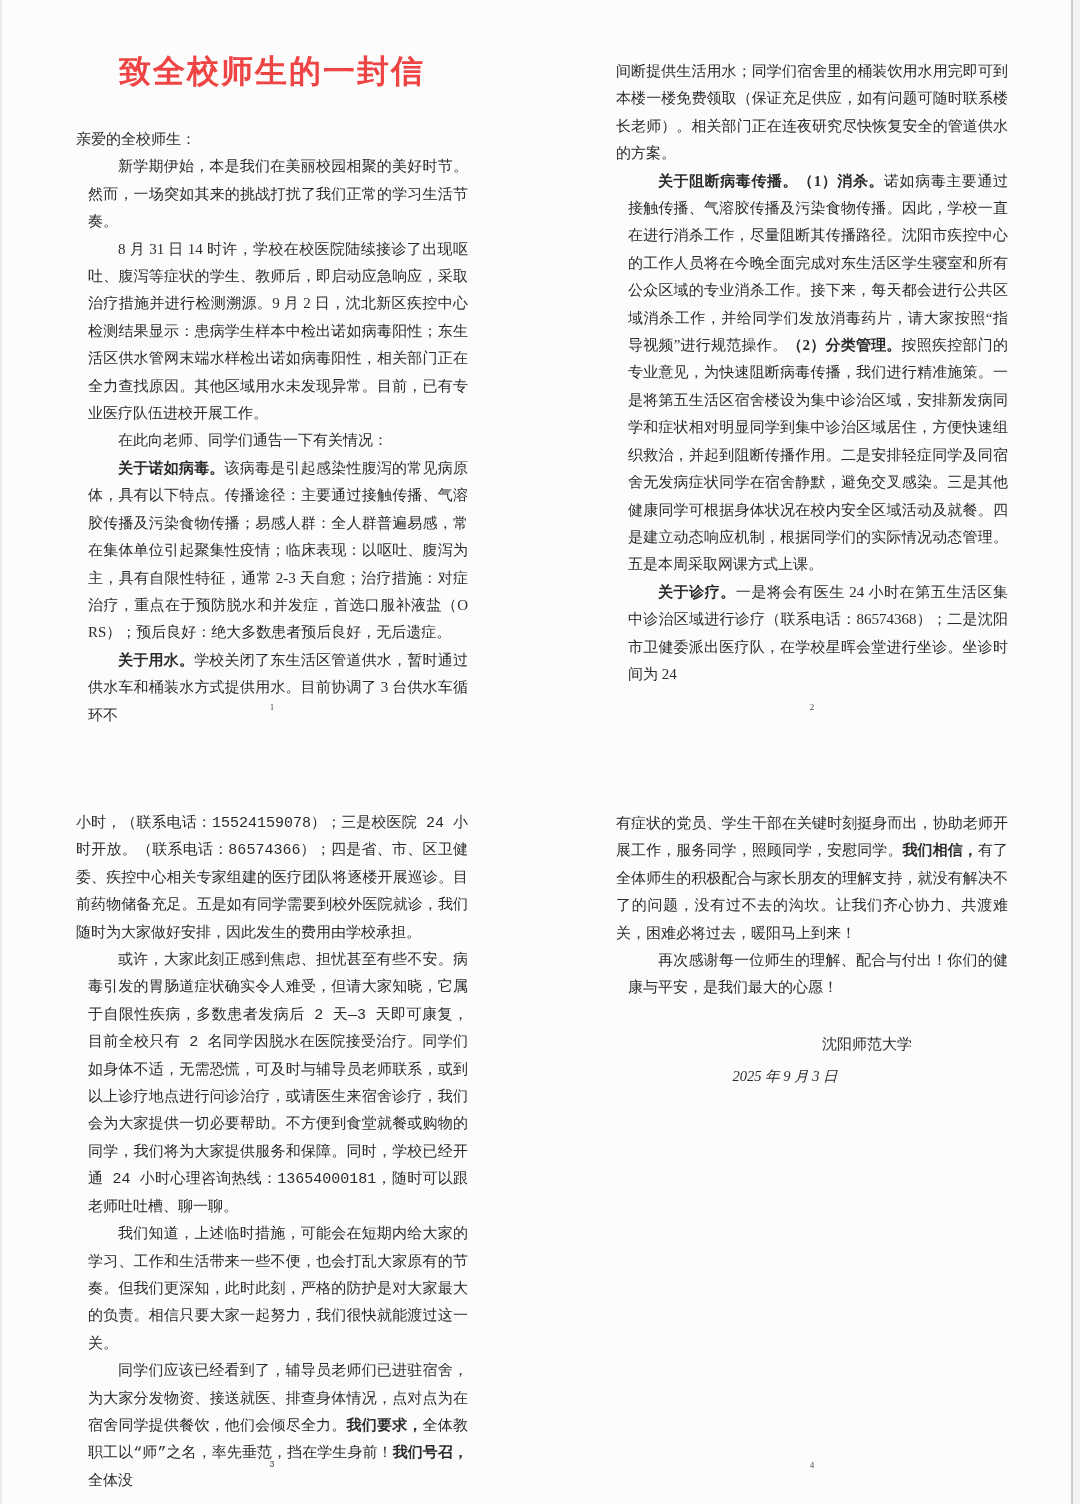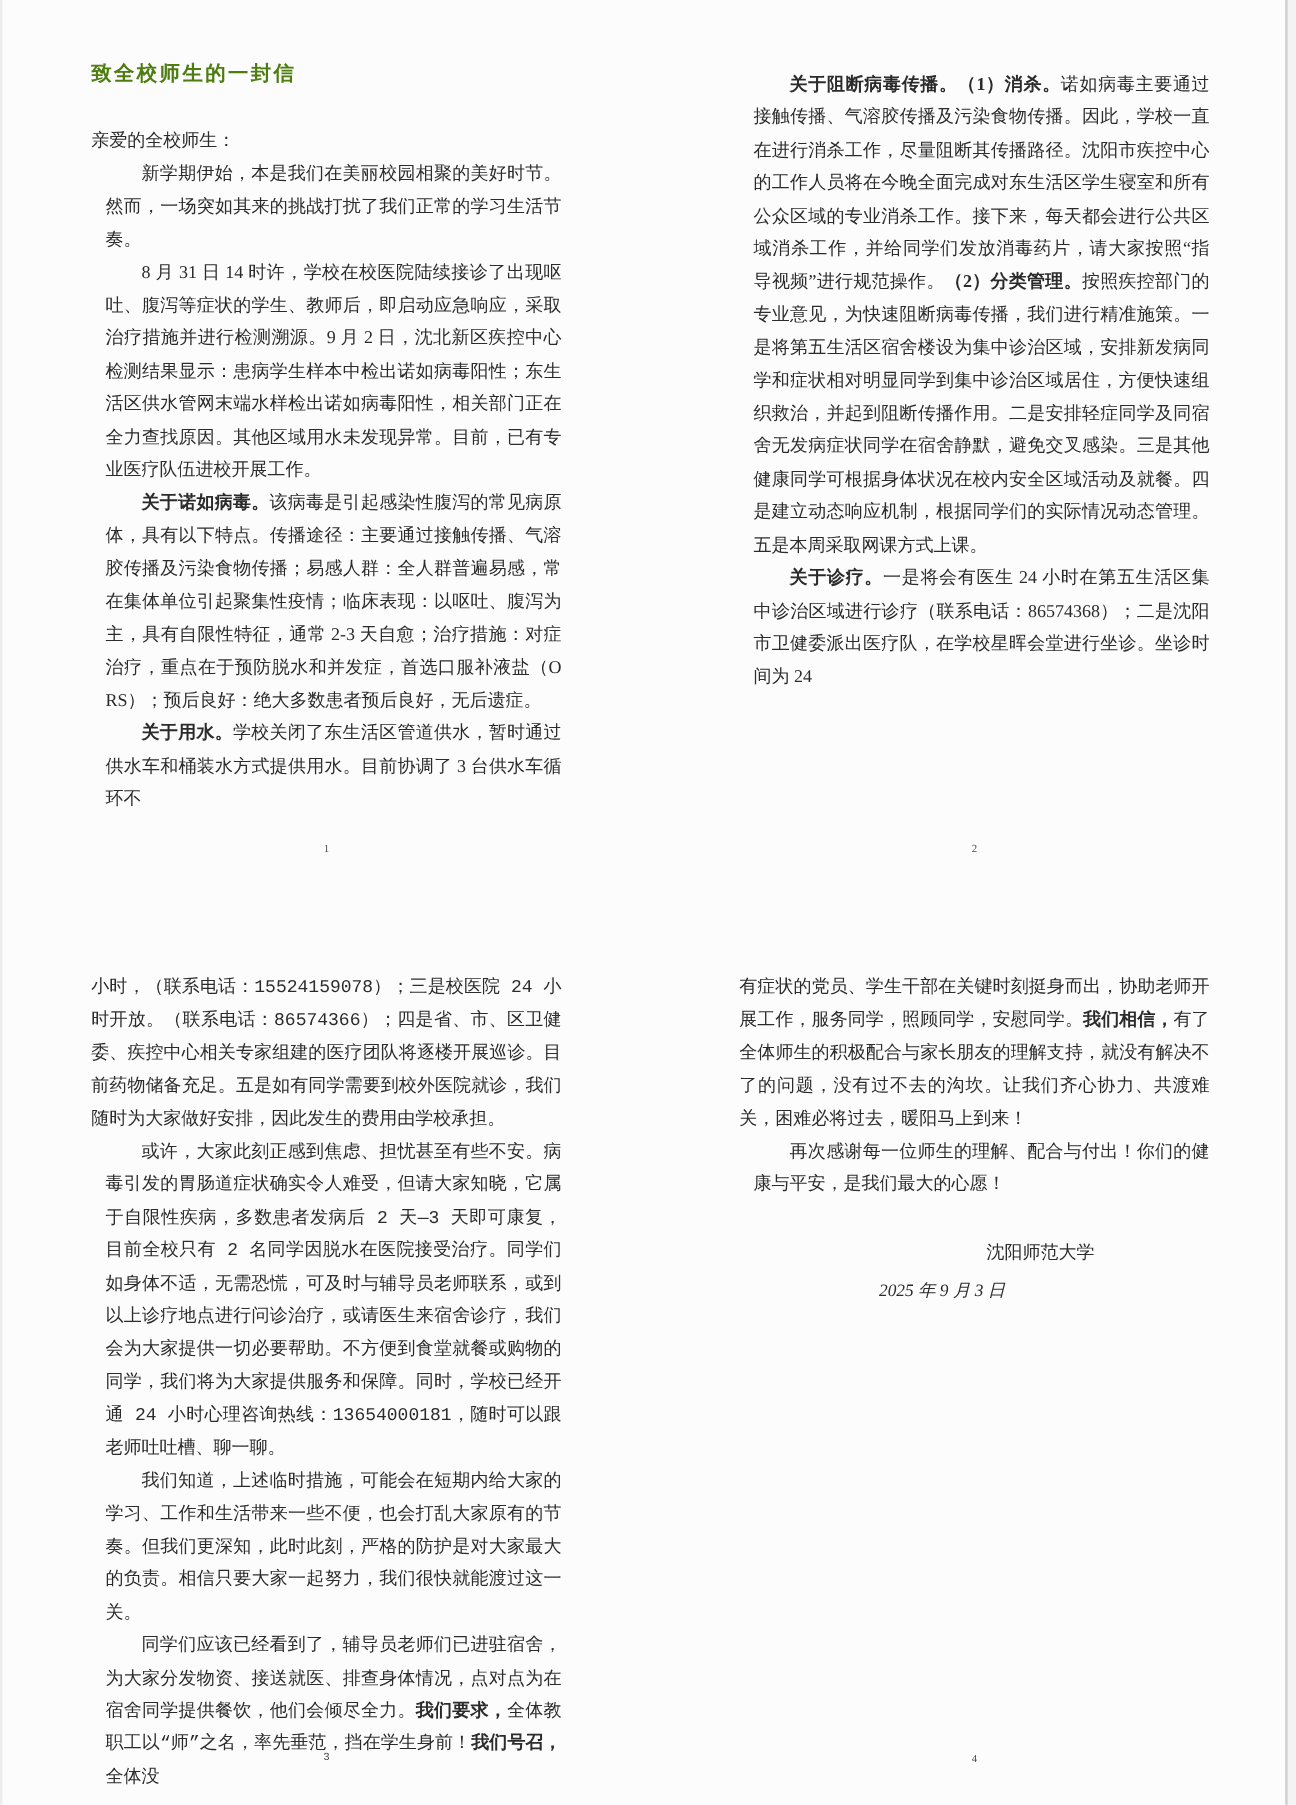--- a/index.html
+++ b/index.html
@@ -25,23 +25,23 @@
   .page { position: absolute; width: 540px; height: 752px; background: transparent; }
   #page1 { left: 0;    top: 0; }
   #page2 { left: 540px; top: 0; }
   #page3 { left: 0;    top: 752px; font-family: Liberation Mono, monospace; }
   #page4 { left: 540px; top: 752px; }
 
   .content { position: absolute; left: 76px; right: 72px; top: 58px; }
   #page1 .content { top: 50px; }
 
   .doc-title {
-    font-size: 17px; font-weight: bold;
-    text-align: left; letter-spacing: 2px;
-    margin: 0 0 32px 0; color: #4d7c0f;
+    font-size: 32px; font-weight: bold;
+    text-align: center; letter-spacing: 2px;
+    margin: 0 0 32px 0; color: #ef4444;
   }
   .para {
     margin: 0;
     font-size: 15px;
     line-height: 27.4px;
     text-align: justify;
     text-justify: inter-ideograph;
     word-break: break-all;
   }
   .para.indent { text-indent: 2em; margin-left: 12px; }
@@ -61,30 +61,32 @@
 </head>
 <body>
 
 <div class="page row1" id="page1">
   <div class="content">
     <h1 class="doc-title">致全校师生的一封信</h1>
     <div>
         <p class="para"><span>亲爱的全校师生：</span></p>
         <p class="para indent"><span>新学期伊始，本是我们在美丽校园相聚的美好时节。然而，一场突如其来的挑战打扰了我们正常的学习生活节奏。</span></p>
         <p class="para indent"><span>8 月 31 日 14 时许，学校在校医院陆续接诊了出现呕吐、腹泻等症状的学生、教师后，即启动应急响应，采取治疗措施并进行检测溯源。9 月 2 日，沈北新区疾控中心检测结果显示：患病学生样本中检出诺如病毒阳性；东生活区供水管网末端水样检出诺如病毒阳性，相关部门正在全力查找原因。其他区域用水未发现异常。目前，已有专业医疗队伍进校开展工作。</span></p>
+        <p class="para indent"><span>在此向老师、同学们通告一下有关情况：</span></p>
         <p class="para indent"><span class="b">关于诺如病毒。</span><span>该病毒是引起感染性腹泻的常见病原体，具有以下特点。传播途径：主要通过接触传播、气溶胶传播及污染食物传播；易感人群：全人群普遍易感，常在集体单位引起聚集性疫情；临床表现：以呕吐、腹泻为主，具有自限性特征，通常 2-3 天自愈；治疗措施：对症治疗，重点在于预防脱水和并发症，首选口服补液盐（ORS）；预后良好：绝大多数患者预后良好，无后遗症。</span></p>
         <p class="para indent"><span class="b">关于用水。</span><span>学校关闭了东生活区管道供水，暂时通过供水车和桶装水方式提供用水。目前协调了 3 台供水车循环不</span></p>
       </div>
   </div>
   <div class="footer">1</div>
 </div>
 
 <div class="page row1" id="page2">
   <div class="content">
     <div>
+        <p class="para"><span>间断提供生活用水；同学们宿舍里的桶装饮用水用完即可到本楼一楼免费领取（保证充足供应，如有问题可随时联系楼长老师）。相关部门正在连夜研究尽快恢复安全的管道供水的方案。</span></p>
         <p class="para indent"><span class="b">关于阻断病毒传播。（1）消杀。</span><span>诺如病毒主要通过接触传播、气溶胶传播及污染食物传播。因此，学校一直在进行消杀工作，尽量阻断其传播路径。沈阳市疾控中心的工作人员将在今晚全面完成对东生活区学生寝室和所有公众区域的专业消杀工作。接下来，每天都会进行公共区域消杀工作，并给同学们发放消毒药片，请大家按照“指导视频”进行规范操作。</span><span class="b">（2）分类管理。</span><span>按照疾控部门的专业意见，为快速阻断病毒传播，我们进行精准施策。一是将第五生活区宿舍楼设为集中诊治区域，安排新发病同学和症状相对明显同学到集中诊治区域居住，方便快速组织救治，并起到阻断传播作用。二是安排轻症同学及同宿舍无发病症状同学在宿舍静默，避免交叉感染。三是其他健康同学可根据身体状况在校内安全区域活动及就餐。四是建立动态响应机制，根据同学们的实际情况动态管理。五是本周采取网课方式上课。</span></p>
         <p class="para indent"><span class="b">关于诊疗。</span><span>一是将会有医生 24 小时在第五生活区集中诊治区域进行诊疗（联系电话：86574368）；二是沈阳市卫健委派出医疗队，在学校星晖会堂进行坐诊。坐诊时间为 24</span></p>
       </div>
   </div>
   <div class="footer">2</div>
 </div>
 
 <div class="page row2" id="page3">
   <div class="content">
     <div>

